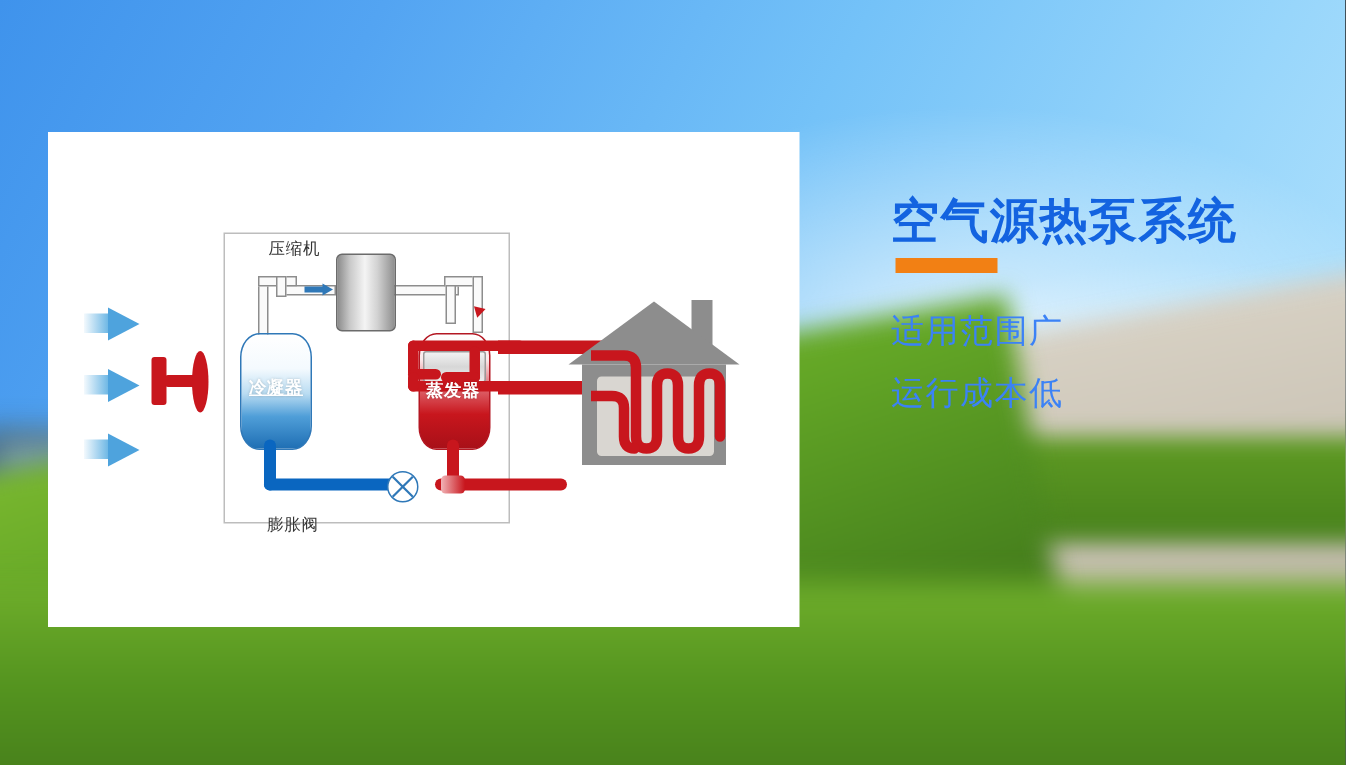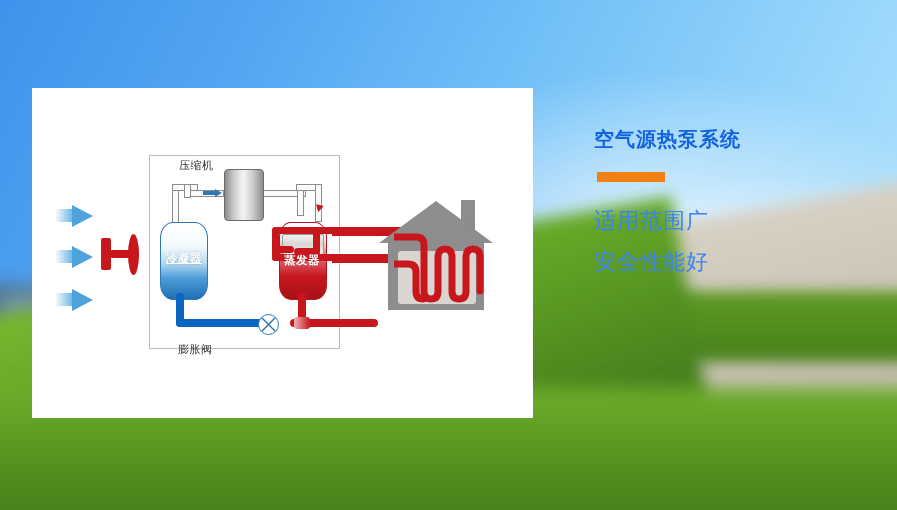--- a/index.html
+++ b/index.html
@@ -229,21 +229,21 @@
     border: 1.6px solid #2f78b8;
     border-radius: 50%;
     background: #ffffff;
   }
 
   
   .title {
     position: absolute;
     left: 594px;
     top: 126px;
-    font-size: 20px;
+    font-size: 32px;
     font-weight: bold;
     color: #1363E0;
     letter-spacing: 1px;
     white-space: nowrap;
     text-align: right;
   }
   .title-rule {
     position: absolute;
     left: 597px;
     top: 172px;
@@ -362,15 +362,15 @@
         <path d="M0 10 H22 Q30 10 30 18 V64 Q30 72 37 72 Q44 72 44 64 V30 Q44 22 51 22 Q58 22 58 30 V64 Q58 72 65 72 Q72 72 72 64 V30 Q72 22 79 22 Q86 22 86 30 V64" fill="none" stroke="#c8161d" stroke-width="7" stroke-linecap="round"></path>
         <path d="M0 37 H14 Q22 37 22 45 V64 Q22 72 29 72" fill="none" stroke="#c8161d" stroke-width="7" stroke-linecap="round"></path>
       </svg>
     </div>
   </div>
 
   <div class="title">空气源热泵系统</div>
   <div class="title-rule"></div>
 
   <div class="bullet b0">适用范围广</div>
-  <div class="bullet b1">安全性能好</div>
+  <div class="bullet b1">运行成本低</div>
 
 </div>
 
 </body></html>

